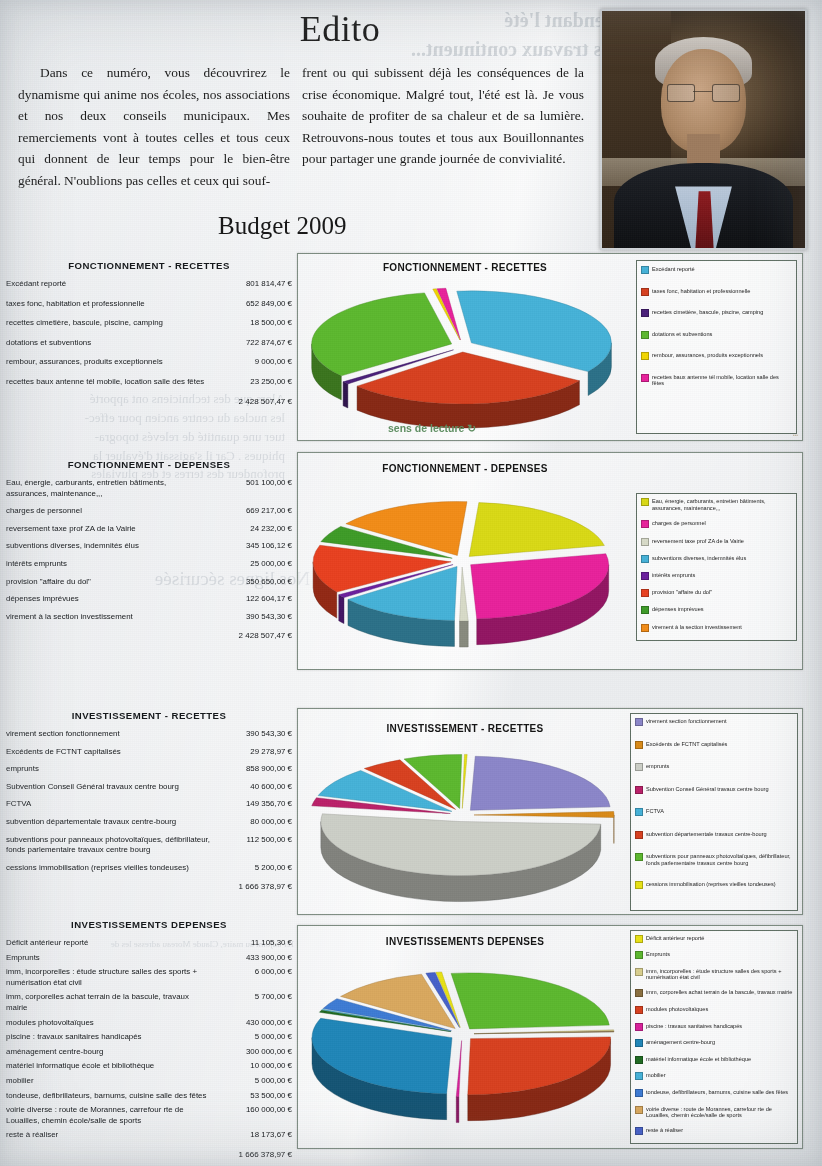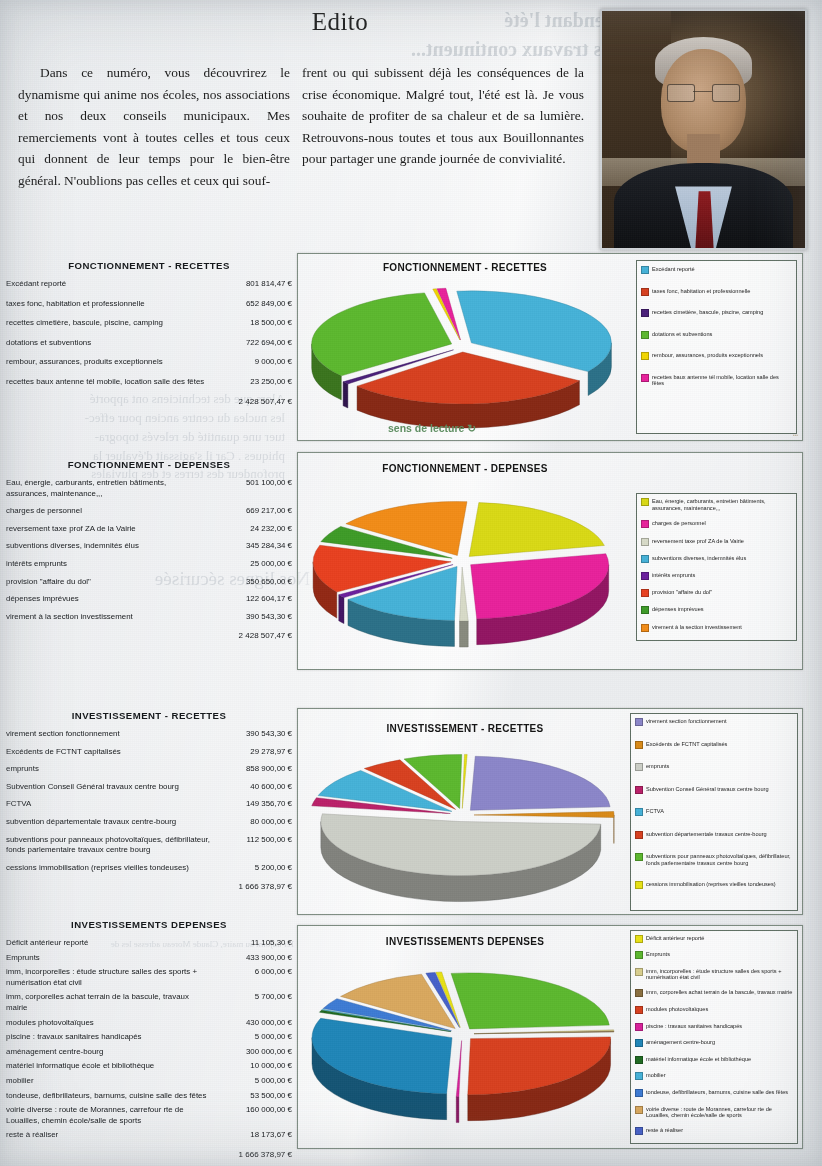--- a/index.html
+++ b/index.html
@@ -39,21 +39,21 @@
     white-space:pre-line;
     line-height:1.45;
     user-select:none;
   }
 
   
   .edito-title{
     position:absolute;left:250px;top:8px;width:180px;
     text-align:center;
     font-family:"Liberation Serif", serif;
-    font-size:25px;color:#1d1d1d;letter-spacing:.5px;
+    font-size:36px;color:#1d1d1d;letter-spacing:.5px;
   }
   .edito-col{
     position:absolute;top:62px;
     font-family:"Liberation Serif", serif;
     font-size:13.4px;line-height:21.5px;color:#1a1a1a;
     text-align:justify;
   }
   #edito-col-left{left:18px;width:272px;text-indent:22px;}
   #edito-col-right{left:302px;width:282px;}
 
@@ -166,38 +166,39 @@
     <div class="mp-head"></div>
     <div class="mp-glass mp-gl"></div>
     <div class="mp-glass mp-gr"></div>
     <div class="mp-glbridge"></div>
     <div class="mp-neck"></div>
     <div class="mp-shoulders"></div>
     <div class="mp-shirt"></div>
     <div class="mp-tie"></div>
   </div>
 
+  <div class="budget-title">Budget 2009</div>
 
   <div class="tbl" id="tbl0" style="top:260px;">
       <h3>FONCTIONNEMENT -  RECETTES</h3>
       <div class="row" style="margin-bottom: 9px;">
         <span class="lbl">Excédant reporté</span>
         <span class="val">801 814,47 €</span>
       </div>
       <div class="row" style="margin-bottom: 9px;">
         <span class="lbl">taxes fonc, habitation et professionnelle</span>
         <span class="val">652 849,00 €</span>
       </div>
       <div class="row" style="margin-bottom: 9px;">
         <span class="lbl">recettes cimetière, bascule, piscine, camping</span>
         <span class="val">18 500,00 €</span>
       </div>
       <div class="row" style="margin-bottom: 9px;">
         <span class="lbl">dotations et subventions</span>
-        <span class="val">722 694,00 €</span>
+        <span class="val">722 874,67 €</span>
       </div>
       <div class="row" style="margin-bottom: 9px;">
         <span class="lbl">rembour, assurances, produits exceptionnels</span>
         <span class="val">9 000,00 €</span>
       </div>
       <div class="row" style="margin-bottom: 9px;">
         <span class="lbl">recettes baux antenne tél mobile, location salle des fêtes</span>
         <span class="val">23 250,00 €</span>
       </div>
       <div class="row total">
@@ -214,21 +215,21 @@
       <div class="row" style="margin-bottom: 7px;">
         <span class="lbl">charges de personnel</span>
         <span class="val">669 217,00 €</span>
       </div>
       <div class="row" style="margin-bottom: 7px;">
         <span class="lbl">reversement taxe prof ZA de la Vairie</span>
         <span class="val">24 232,00 €</span>
       </div>
       <div class="row" style="margin-bottom: 7px;">
         <span class="lbl">subventions diverses, indemnités élus</span>
-        <span class="val">345 284,34 €</span>
+        <span class="val">345 106,12 €</span>
       </div>
       <div class="row" style="margin-bottom: 7px;">
         <span class="lbl">intérêts emprunts</span>
         <span class="val">25 000,00 €</span>
       </div>
       <div class="row" style="margin-bottom: 7px;">
         <span class="lbl">provision "affaire du dol"</span>
         <span class="val">350 650,00 €</span>
       </div>
       <div class="row" style="margin-bottom: 7px;">

